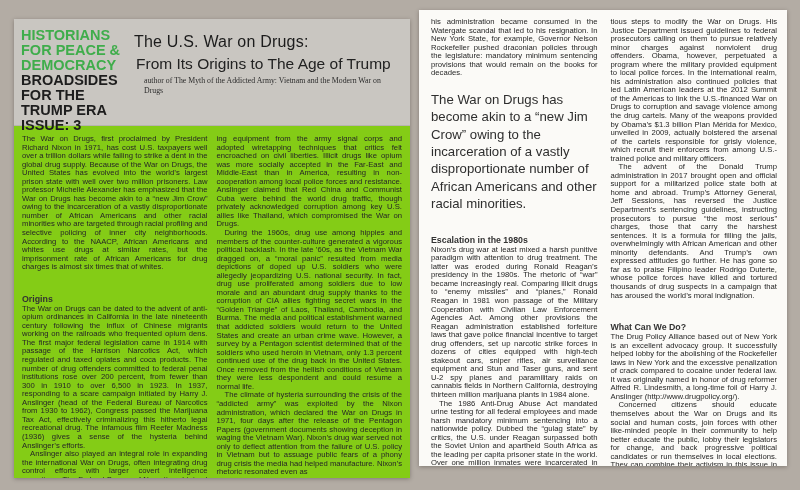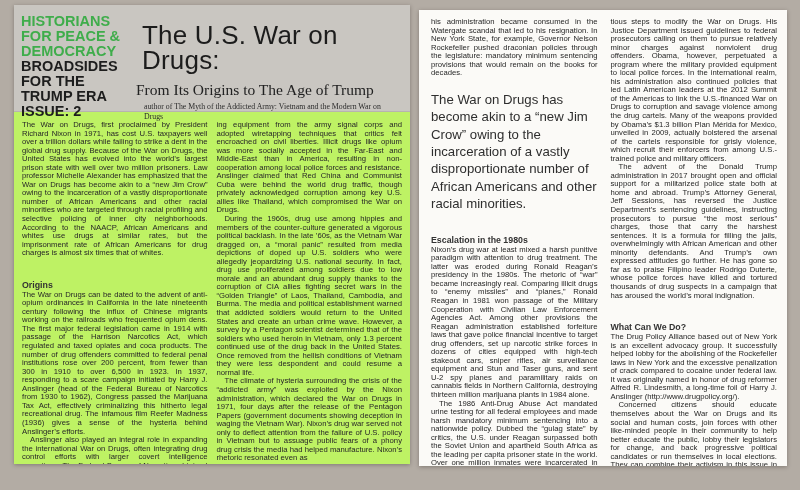--- a/index.html
+++ b/index.html
@@ -1,30 +1,30 @@
 <!DOCTYPE html>
 <html><head>
 <meta charset="utf-8">
 <style>
   html,body{margin:0;padding:0;}
   .canvas{position:relative;width:800px;height:490px;background:#b3aca4;overflow:hidden;
           font-family:"Liberation Sans",sans-serif;}
   .page{position:absolute;overflow:hidden;box-shadow:0 1px 4px rgba(40,35,30,.35);}
-  .page-left{left:14px;top:5px;width:396px;height:459px;background:#bef264;}
+  .page-left{left:14px;top:19px;width:396px;height:459px;background:#84cc16;}
   .page-right{left:419px;top:10px;width:368px;height:456px;background:#fbfaf7;}
 
   .band{display:flex;align-items:flex-start;height:107px;background:#c9c6c1;
         border-bottom:1px solid #b7b4ae;padding:9px 6px 0 7px;box-sizing:border-box;}
   .org{color:#3fad4b;font-weight:bold;font-size:14.5px;line-height:15px;white-space:pre-line;width:106px;}
   .series{color:#1d1d1d;font-weight:bold;font-size:14.5px;line-height:15px;white-space:pre-line;}
   .titleblock{margin-left:7px;padding-top:1px;}
-  .titleblock h1{margin:8px;font-weight:400;font-size:26px;line-height:25px;color:#1c1c1c;
+  .titleblock h1{margin:0;font-weight:400;font-size:16px;line-height:25px;color:#1c1c1c;
                  font-family:"Liberation Sans",sans-serif;letter-spacing:.2px;}
   .titleblock h2{margin:1px 0 0 2px;font-weight:400;font-size:15.5px;line-height:18px;color:#222;
-                 font-family:Liberation Serif, serif;}
+                 font-family:Liberation Sans, sans-serif;}
   .byline{margin:13px 0 0 10px;font-family:"Liberation Serif",serif;font-size:11.5px;color:#222;}
   .credit{margin:3px 0 0 10px;width:244px;font-family:"Liberation Serif",serif;
           font-size:7.8px;line-height:9.6px;color:#2b2b2b;}
 
   .cols{display:flex;gap:9px;padding:9px 8px 0 8px;box-sizing:border-box;}
   .page-right .cols{gap:13px;padding:8px 10px 0 12px;}
   .col{flex:1;min-width:0;}
 
   .body-p{margin:0;font-family:Liberation Sans, sans-serif;font-size:7.7px;line-height:8.55px;
           text-align:justify;color:#262626;}
@@ -42,21 +42,21 @@
 
   <div class="page page-left">
     <div class="band">
       <div>
         <div class="org">HISTORIANS
 FOR PEACE &amp;
 DEMOCRACY</div>
         <div class="series">BROADSIDES
 FOR THE
 TRUMP ERA
-ISSUE: 2</div>
+ISSUE: 3</div>
       </div>
       <div class="titleblock">
         <h1>The U.S. War on Drugs:</h1>
         <h2>From Its Origins to The Age of Trump</h2>
         <div class="credit">author of The Myth of the Addicted Army: Vietnam and the Modern War on Drugs</div>
       </div>
     </div>
     <div class="cols">
       <div class="col">
           <p class="body-p">The War on Drugs, first proclaimed by President Richard Nixon in 1971, has cost U.S. taxpayers well over a trillion dollars while failing to strike a dent in the global drug supply. Because of the War on Drugs, the United States has evolved into the world’s largest prison state with well over two million prisoners. Law professor Michelle Alexander has emphasized that the War on Drugs has become akin to a “new Jim Crow” owing to the incarceration of a vastly disproportionate number of African Americans and other racial minorities who are targeted through racial profiling and selective policing of inner city neighborhoods. According to the NAACP, African Americans and whites use drugs at similar rates, but the imprisonment rate of African Americans for drug charges is almost six times that of whites.</p>

